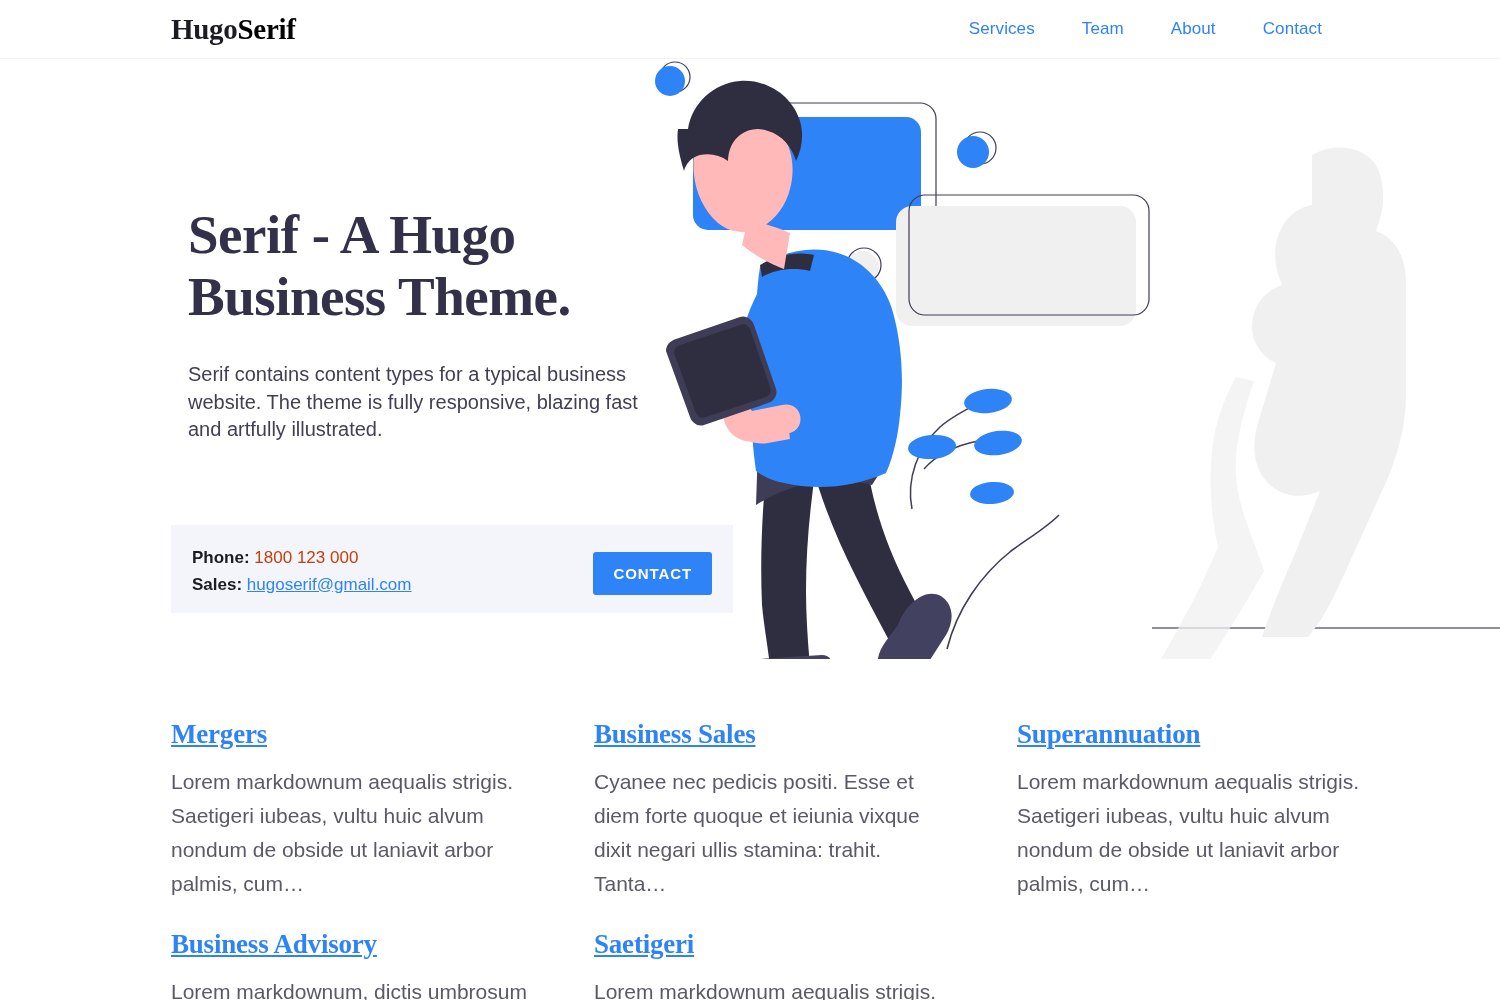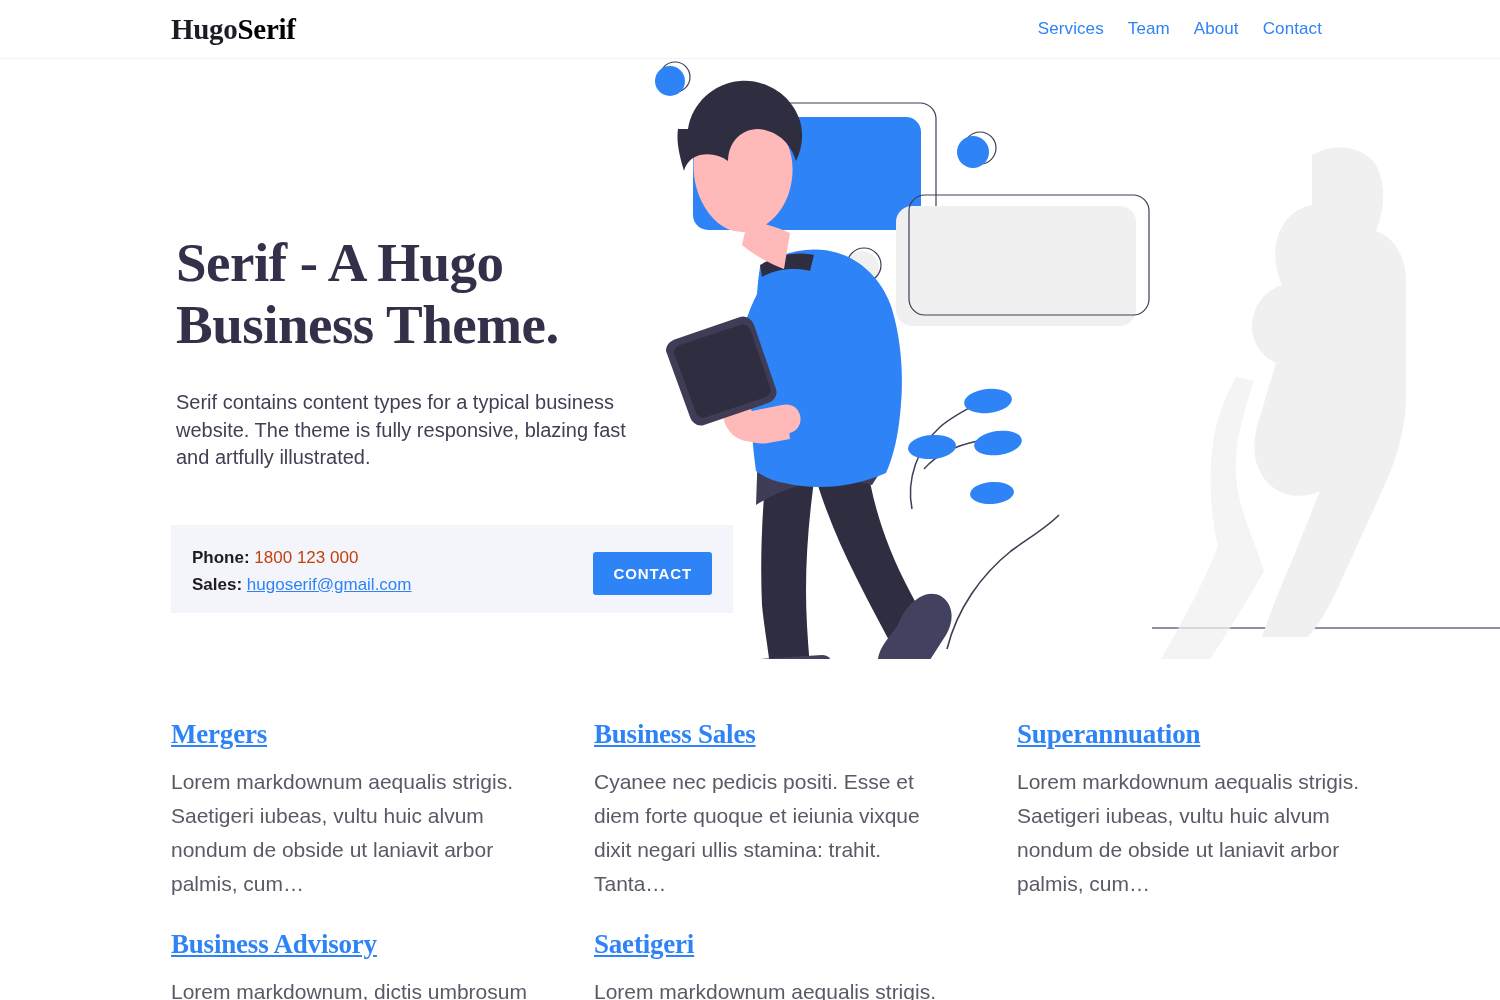--- a/index.html
+++ b/index.html
@@ -42,46 +42,45 @@
     text-decoration: none;
   }
   .logo-hugo { color: #1d1b24; }
   .logo-serif { color: #000000; }
 
   .main-nav {
     position: absolute;
     right: 178px;
     top: 19px;
     display: flex;
-    gap: 24px;
+    gap: 47px;
     align-items: center;
   }
   .nav-link {
     color: #2e83f7;
     font-size: 17px;
     text-decoration: none;
     letter-spacing: 0.1px;
     white-space: nowrap;
   }
 
   
   .hero {
     position: absolute;
     top: 59px; left: 0;
     width: 1500px;
     height: 660px;
   }
 
   .hero-copy {
     position: absolute;
-    left: 176px;
+    left: 188px;
     top: 145px;
     width: 600px;
     z-index: 10;
-    margin-top: 28px;
   }
 
   .hero-title {
     font-family: "Liberation Serif", serif;
     font-weight: bold;
     font-size: 55px;
     line-height: 1.12;
     color: #333049;
     letter-spacing: -0.5px;
     margin: 0 0 34px 0;

